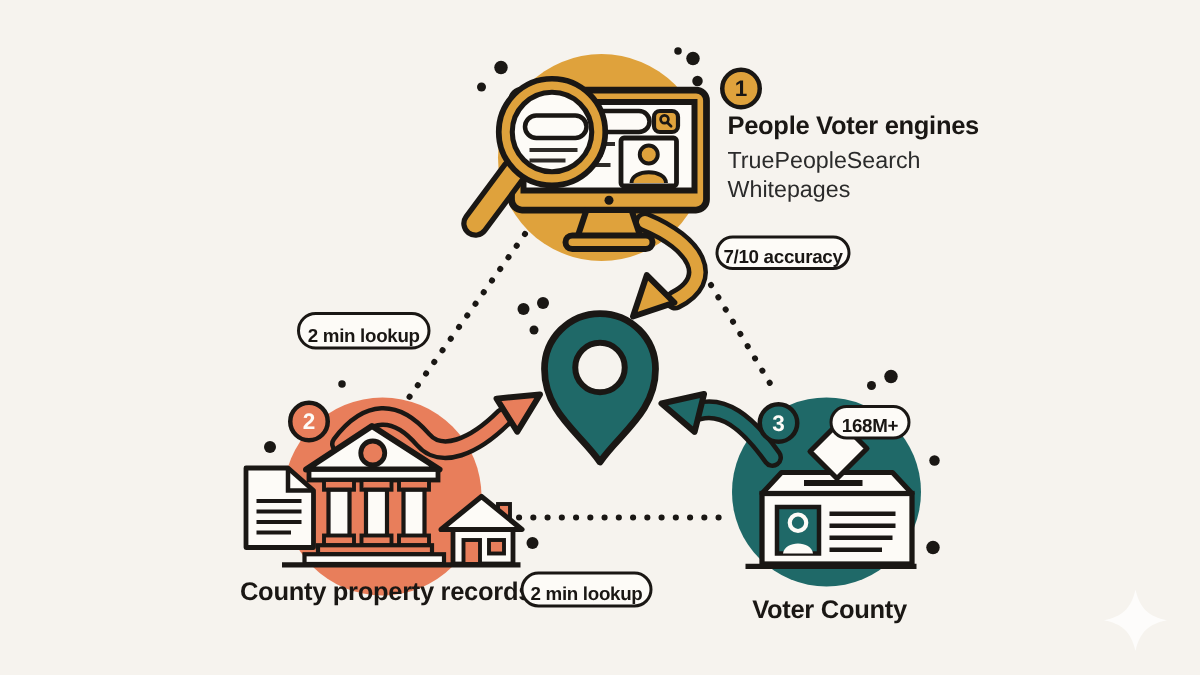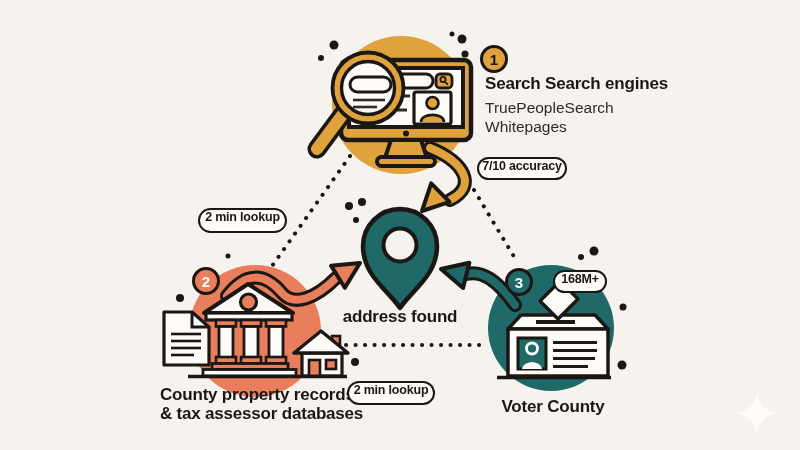--- a/index.html
+++ b/index.html
@@ -21,21 +21,21 @@
   .f-paper{fill:var(--paper);} .f-ink{fill:var(--ink);} .f-bg{fill:var(--background);}
   .s-ink{stroke:var(--ink);} .s-ink2{stroke:#2E2B28;} .s-gold{stroke:var(--gold);}
   .s-orange{stroke:var(--orange);} .s-teal{stroke:var(--teal);} .s-paper{stroke:var(--paper);}
   .dotted{stroke:var(--ink);stroke-width:4;fill:none;stroke-linecap:round;stroke-dasharray:0.1 9.4;}
 
   
   .abs{position:absolute;}
   .badge-num{position:absolute;width:28px;height:28px;border:3px solid var(--ink);border-radius:50%;
     display:flex;align-items:center;justify-content:center;font-weight:700;font-size:15px;}
   .pill{position:absolute;border:2.5px solid var(--ink);border-radius:14px;background:var(--paper);
-    font-weight:700;font-size:12.5px;letter-spacing:-0.2px;display:flex;align-items:flex-start;justify-content:center;color:var(--ink);}
+    font-weight:700;font-size:12.5px;letter-spacing:-0.2px;display:flex;align-items:flex-end;justify-content:center;color:var(--ink);}
   .h-title{font-weight:700;font-size:17px;letter-spacing:-0.2px;color:var(--ink);line-height:20px;}
   .list-line{font-size:15.5px;line-height:18.5px;color:#2B2B2B;}
   .big-label{position:absolute;font-weight:700;font-size:17px;letter-spacing:-0.2px;color:var(--ink);}
 </style>
 </head>
 <body>
 
 <div class="stage">
 
   <svg width="800" height="450" viewBox="0 0 800 450">
@@ -184,45 +184,43 @@
     </g>
 
     <path d="M757,393 C760,406 766,411 778,413.5 C766,416 760,421 757,434 C754,421 748,416 736,413.5 C748,411 754,406 757,393 Z" fill="#FFFFFF" opacity="0.75"></path>
   </svg>
 
   <div class="badge-num" style="left:480px;top:45px;background:var(--gold);color:var(--ink);">
     <span>1</span>
   </div>
 
   <div class="abs" style="left:485px;top:74px;">
-    <div class="h-title">Search Search engines</div>
+    <div class="h-title">People Voter engines</div>
     <div style="margin-top:5px;">
       <div class="list-line">TruePeopleSearch</div>
       <div class="list-line">Whitepages</div>
     </div>
   </div>
 
   <div class="pill" style="left:477px;top:157px;width:90px;height:23px;">
     <span>7/10 accuracy</span>
   </div>
 
   <div class="pill" style="left:198px;top:208px;width:89px;height:25px;">
     <span>2 min lookup</span>
   </div>
 
   <div class="badge-num" style="left:192px;top:267px;background:var(--orange);color:#FDFBF7;">
     <span>2</span>
   </div>
 
   <div class="big-label" style="left:160px;top:385px;line-height:19px;white-space:nowrap;">
     <div>County property records</div>
-    <div>&amp; tax assessor databases</div>
-  </div>
-
-  <div class="big-label" style="left:330px;top:307px;width:140px;text-align:center;">address found</div>
+  </div>
+
 
   <div class="pill" style="left:347px;top:381px;width:88px;height:24px;">
     <span>2 min lookup</span>
   </div>
 
   <div class="badge-num" style="left:505px;top:268px;background:var(--teal);color:#FDFBF7;">
     <span>3</span>
   </div>
 
   <div class="pill" style="left:553px;top:270px;width:54px;height:23px;">

